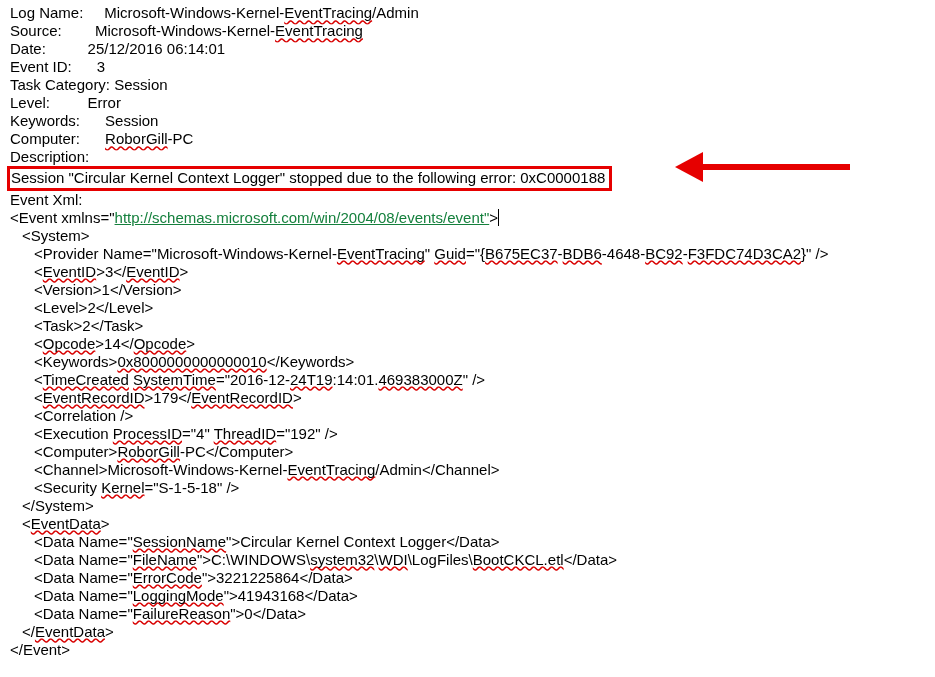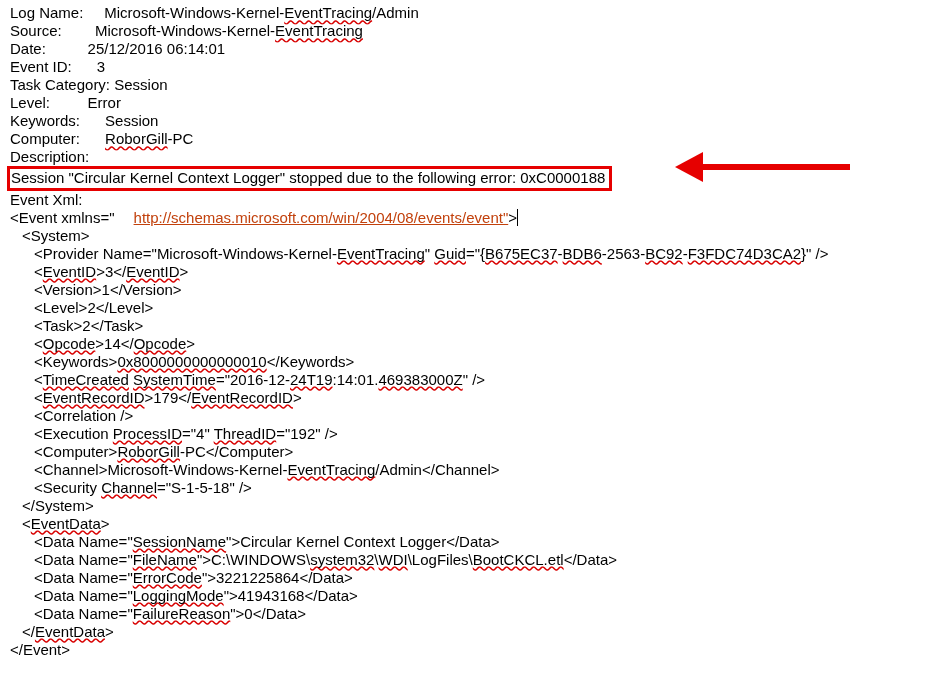--- a/index.html
+++ b/index.html
@@ -16,23 +16,22 @@
     line-height: 1.2;
   }
   .row {
     white-space: pre;
   }
   .squig {
     text-decoration: underline wavy #d80000;
     text-decoration-skip-ink: none;
   }
   a.link {
-    color: #c2410c;
+    color: #15803d;
     text-decoration: underline;
-    margin-left: 19px;
   }
   .redbox {
     display: inline-block;
     border: 3px solid #e60000;
     padding: 0 4px 0 1px;
     margin-left: -3px;
     line-height: 1.25;
   }
   .arrow-wrap {
     position: relative;
@@ -99,21 +98,21 @@
       <span class="arrow-shaft"></span>
     </span>
   </div>
 
   <div class="row"><span>Event Xml:</span></div>
 
   <div class="row"><span>&lt;Event xmlns="</span><a class="link" href="#">http://schemas.microsoft.com/win/2004/08/events/event"</a><span class="cursor">&gt;</span></div>
 
   <div class="row ind1">&lt;System&gt;</div>
 
-  <div class="row ind2"><span>&lt;Provider Name="Microsoft-Windows-Kernel-</span><span class="squig">EventTracing</span><span>" </span><span class="squig">Guid</span><span>="{</span><span class="squig">B675EC37</span><span>-</span><span class="squig">BDB6</span><span>-2563-</span><span class="squig">BC92</span><span>-</span><span class="squig">F3FDC74D3CA2</span><span>}" /&gt;</span></div>
+  <div class="row ind2"><span>&lt;Provider Name="Microsoft-Windows-Kernel-</span><span class="squig">EventTracing</span><span>" </span><span class="squig">Guid</span><span>="{</span><span class="squig">B675EC37</span><span>-</span><span class="squig">BDB6</span><span>-4648-</span><span class="squig">BC92</span><span>-</span><span class="squig">F3FDC74D3CA2</span><span>}" /&gt;</span></div>
 
   <div class="row ind2"><span>&lt;</span><span class="squig">EventID</span><span>&gt;3&lt;/</span><span class="squig">EventID</span><span>&gt;</span></div>
 
   <div class="row ind2">&lt;Version&gt;1&lt;/Version&gt;</div>
   <div class="row ind2">&lt;Level&gt;2&lt;/Level&gt;</div>
   <div class="row ind2">&lt;Task&gt;2&lt;/Task&gt;</div>
 
   <div class="row ind2"><span>&lt;</span><span class="squig">Opcode</span><span>&gt;14&lt;/</span><span class="squig">Opcode</span><span>&gt;</span></div>
 
   <div class="row ind2"><span>&lt;Keywords&gt;</span><span class="squig">0x8000000000000010</span><span>&lt;/Keywords&gt;</span></div>
@@ -123,21 +122,21 @@
   <div class="row ind2"><span>&lt;</span><span class="squig">EventRecordID</span><span>&gt;179&lt;/</span><span class="squig">EventRecordID</span><span>&gt;</span></div>
 
   <div class="row ind2">&lt;Correlation /&gt;</div>
 
   <div class="row ind2"><span>&lt;Execution </span><span class="squig">ProcessID</span><span>="4" </span><span class="squig">ThreadID</span><span>="192" /&gt;</span></div>
 
   <div class="row ind2"><span>&lt;Computer&gt;</span><span class="squig">RoborGill</span><span>-PC&lt;/Computer&gt;</span></div>
 
   <div class="row ind2"><span>&lt;Channel&gt;Microsoft-Windows-Kernel-</span><span class="squig">EventTracing</span><span>/Admin&lt;/Channel&gt;</span></div>
 
-  <div class="row ind2"><span>&lt;Security </span><span class="squig">Channel</span><span>="S-1-5-18" /&gt;</span></div>
+  <div class="row ind2"><span>&lt;Security </span><span class="squig">Kernel</span><span>="S-1-5-18" /&gt;</span></div>
 
   <div class="row ind1">&lt;/System&gt;</div>
 
   <div class="row ind1"><span>&lt;</span><span class="squig">EventData</span><span>&gt;</span></div>
 
   <div class="row ind2"><span>&lt;Data Name="</span><span class="squig">SessionName</span><span>"&gt;Circular Kernel Context Logger&lt;/Data&gt;</span></div>
 
   <div class="row ind2"><span>&lt;Data Name="</span><span class="squig">FileName</span><span>"&gt;C:\WINDOWS\</span><span class="squig">system32</span><span>\</span><span class="squig">WDI</span><span>\LogFiles\</span><span class="squig">BootCKCL.etl</span><span>&lt;/Data&gt;</span></div>
 
   <div class="row ind2"><span>&lt;Data Name="</span><span class="squig">ErrorCode</span><span>"&gt;3221225864&lt;/Data&gt;</span></div>

